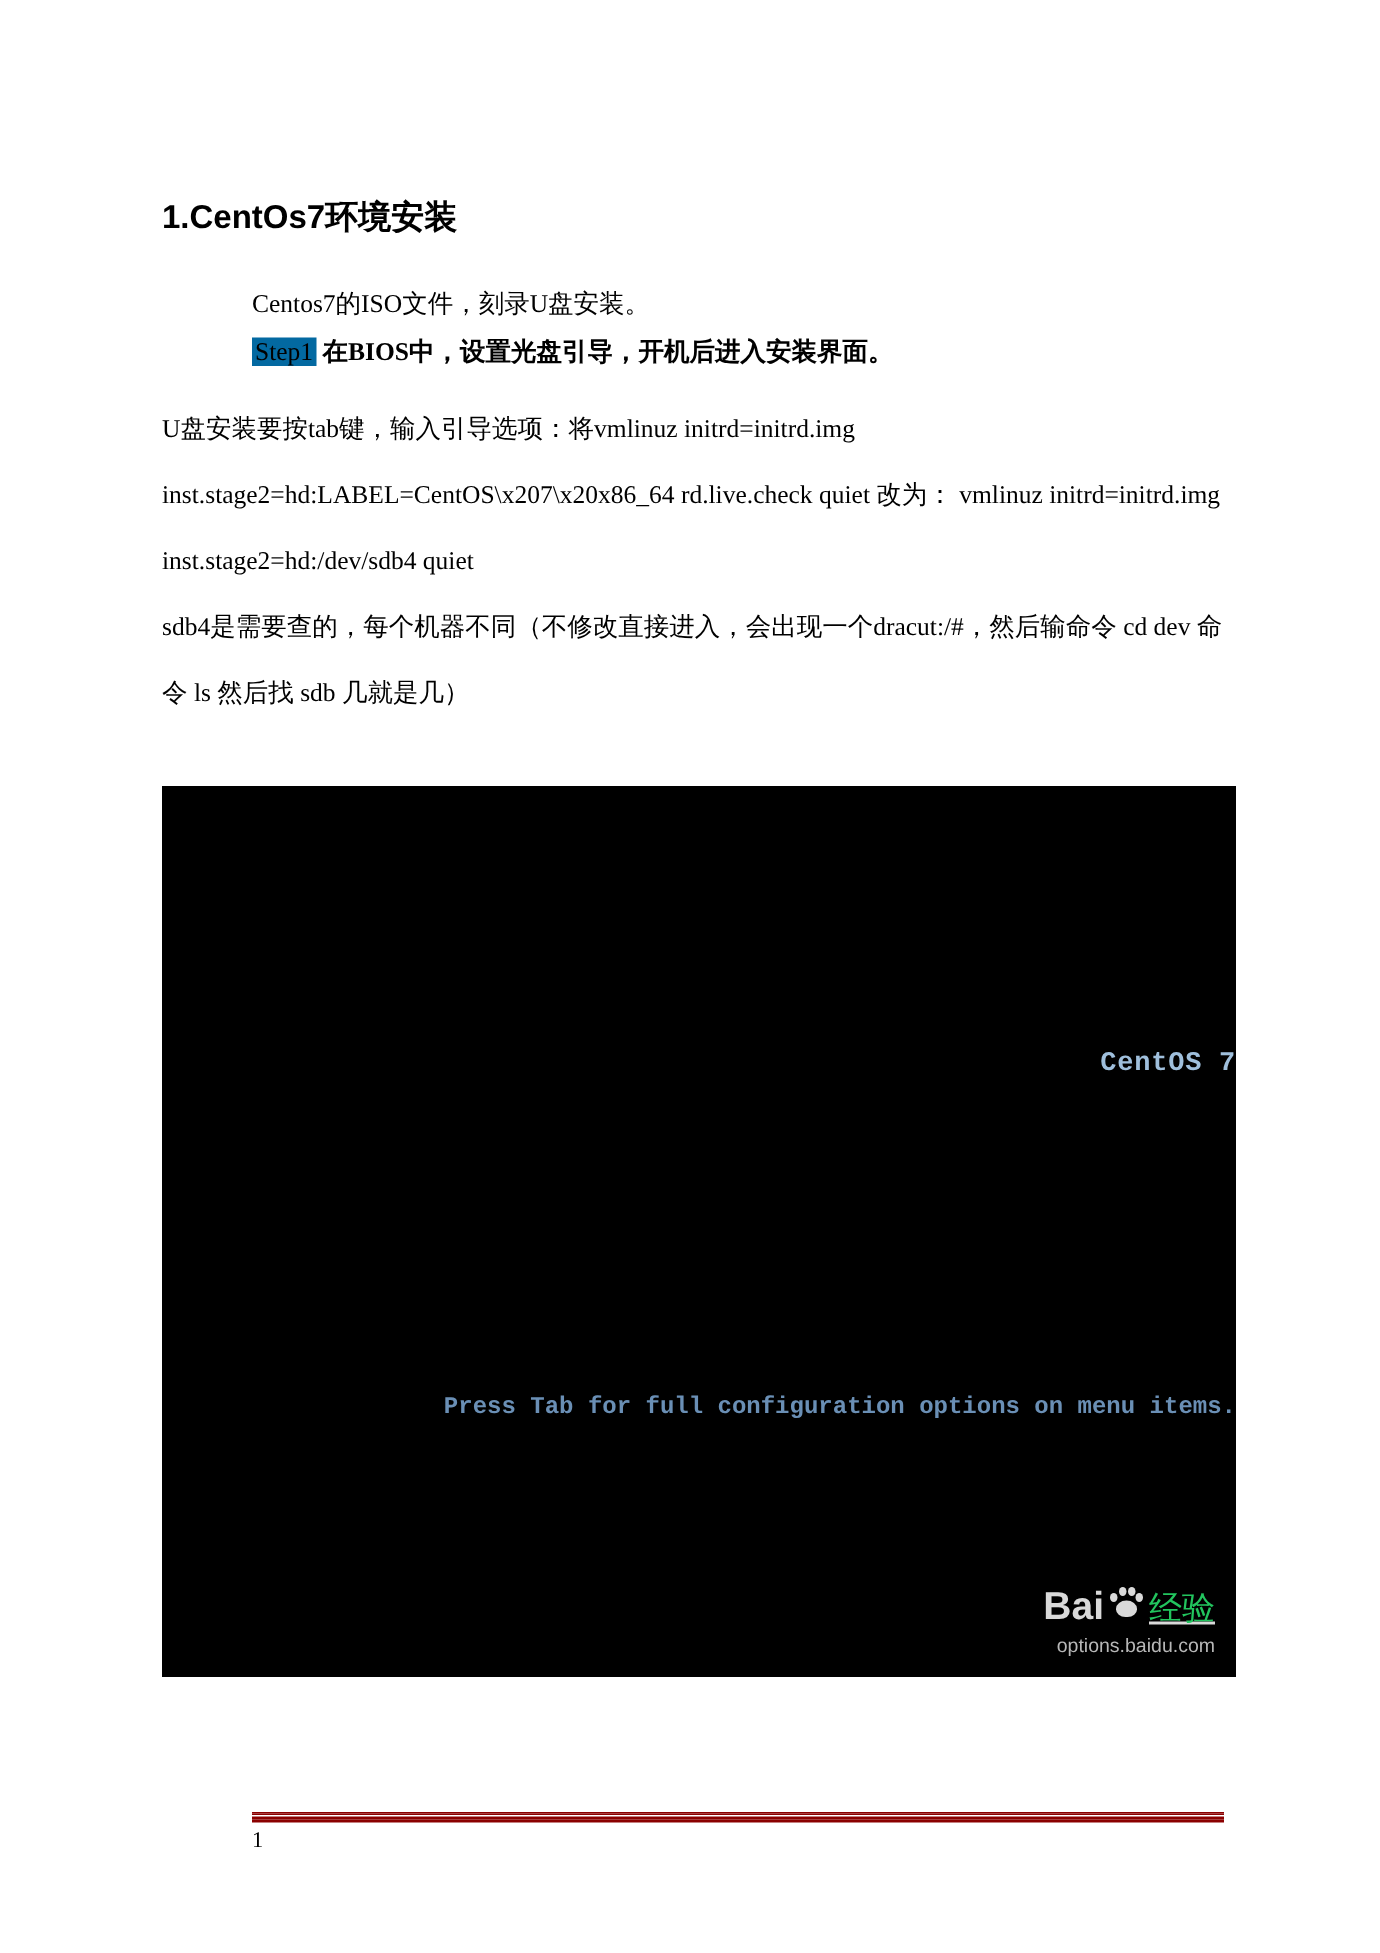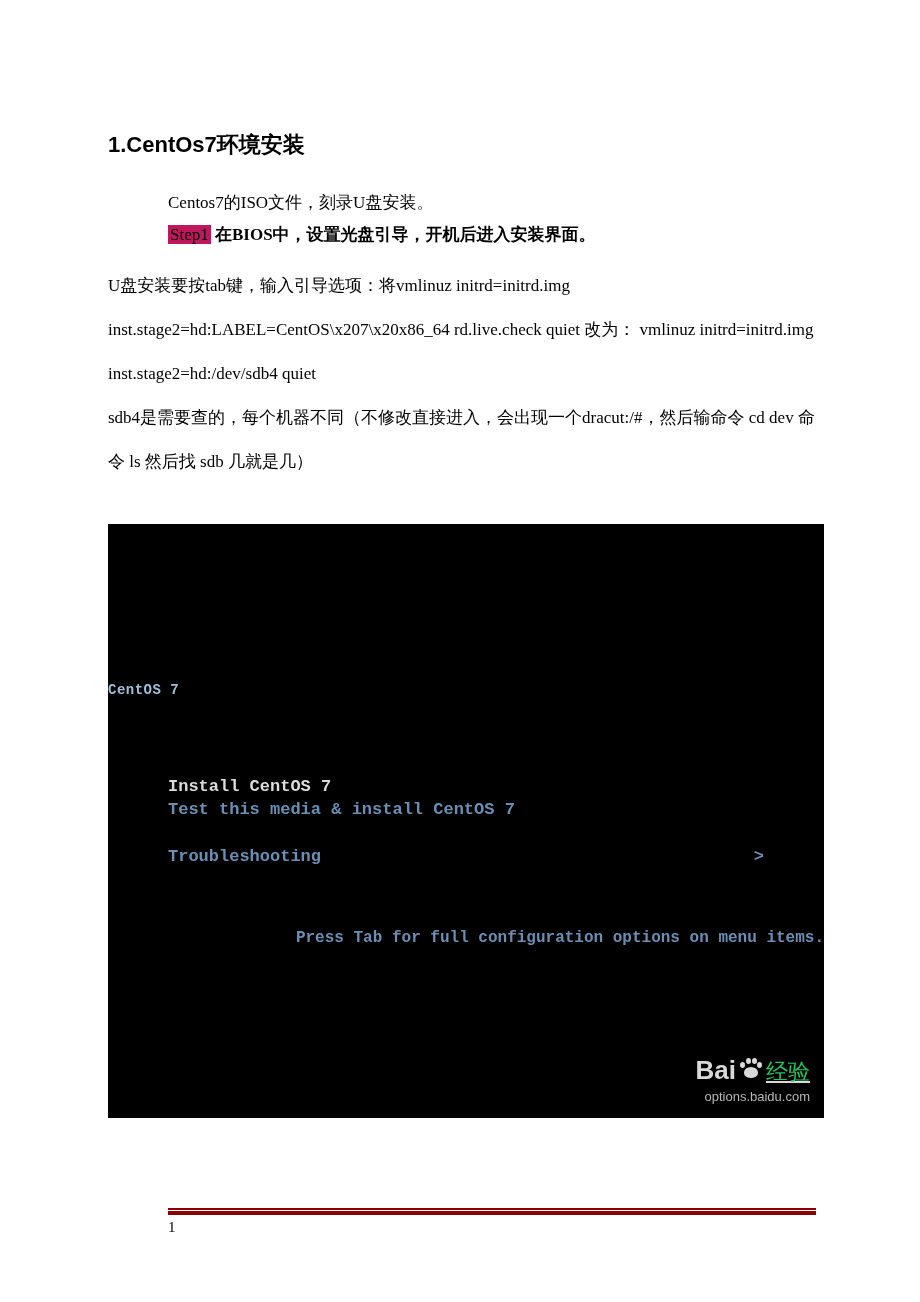--- a/index.html
+++ b/index.html
@@ -25,21 +25,21 @@
     font-size: 17px;
     line-height: 26px;
     margin: 0 0 6px 60px;
   }
   .step-line {
     margin: 0 0 16px 60px;
     font-size: 17px;
     line-height: 26px;
   }
   .step-badge {
-    background: #be185d;
+    background: #0369a1;
     font-family: "Times New Roman", serif;
     padding: 0 2px;
   }
   .step-text {
     font-family: "SimSun", "Microsoft YaHei", serif;
     font-weight: bold;
     text-align: center;
   }
   .body-text {
     font-family: "SimSun", serif;
@@ -52,25 +52,25 @@
     margin-top: 40px;
     width: 716px;
     height: 594px;
     background: #000;
     position: relative;
     font-family: "Courier New", monospace;
     color: #dcdcdc;
   }
   .boot-title {
     position: absolute;
-    top: 158px;
+    top: 175px;
     width: 100%;
-    text-align: left;
-    font-weight: bold;
-    font-size: 14px;
+    text-align: right;
+    font-weight: bold;
+    font-size: 18px;
     color: #9fbfdc;
     letter-spacing: 0.5px;
   }
   .menu {
     position: absolute;
     top: 253px;
     left: 60px;
     right: 60px;
     font-weight: bold;
     font-size: 17px;
@@ -172,28 +172,20 @@
 
   <p class="step-line">
     <span class="step-badge">Step1</span><span class="step-text"> 在BIOS中，设置光盘引导，开机后进入安装界面。</span>
   </p>
 
   <p class="body-text">U盘安装要按tab键，输入引导选项：将vmlinuz             initrd=initrd.img inst.stage2=hd:LABEL=CentOS\x207\x20x86_64 rd.live.check quiet 改为： vmlinuz initrd=initrd.img inst.stage2=hd:/dev/sdb4 quiet</p>
   <p class="body-text">sdb4是需要查的，每个机器不同（不修改直接进入，会出现一个dracut:/#，然后输命令 cd dev 命令 ls 然后找 sdb 几就是几）</p>
 
   <div class="screenshot">
     <div class="boot-title">CentOS 7</div>
-    <div class="menu">
-      <div class="menu-line1">Install CentOS 7</div>
-      <div class="menu-line2">Test this media &amp; install CentOS 7</div>
-      <div class="menu-line3">
-        <span>Troubleshooting</span>
-        <span>&gt;</span>
-      </div>
-    </div>
     <div class="hint">Press Tab for full configuration options on menu items.</div>
 
     <div class="watermark">
       <div class="wm-logo">
         <span class="wm-bai">Bai</span>
         <span class="wm-paw">
           <span class="toe t1"></span>
             <span class="toe t2"></span>
             <span class="toe t3"></span>
             <span class="toe t4"></span>

